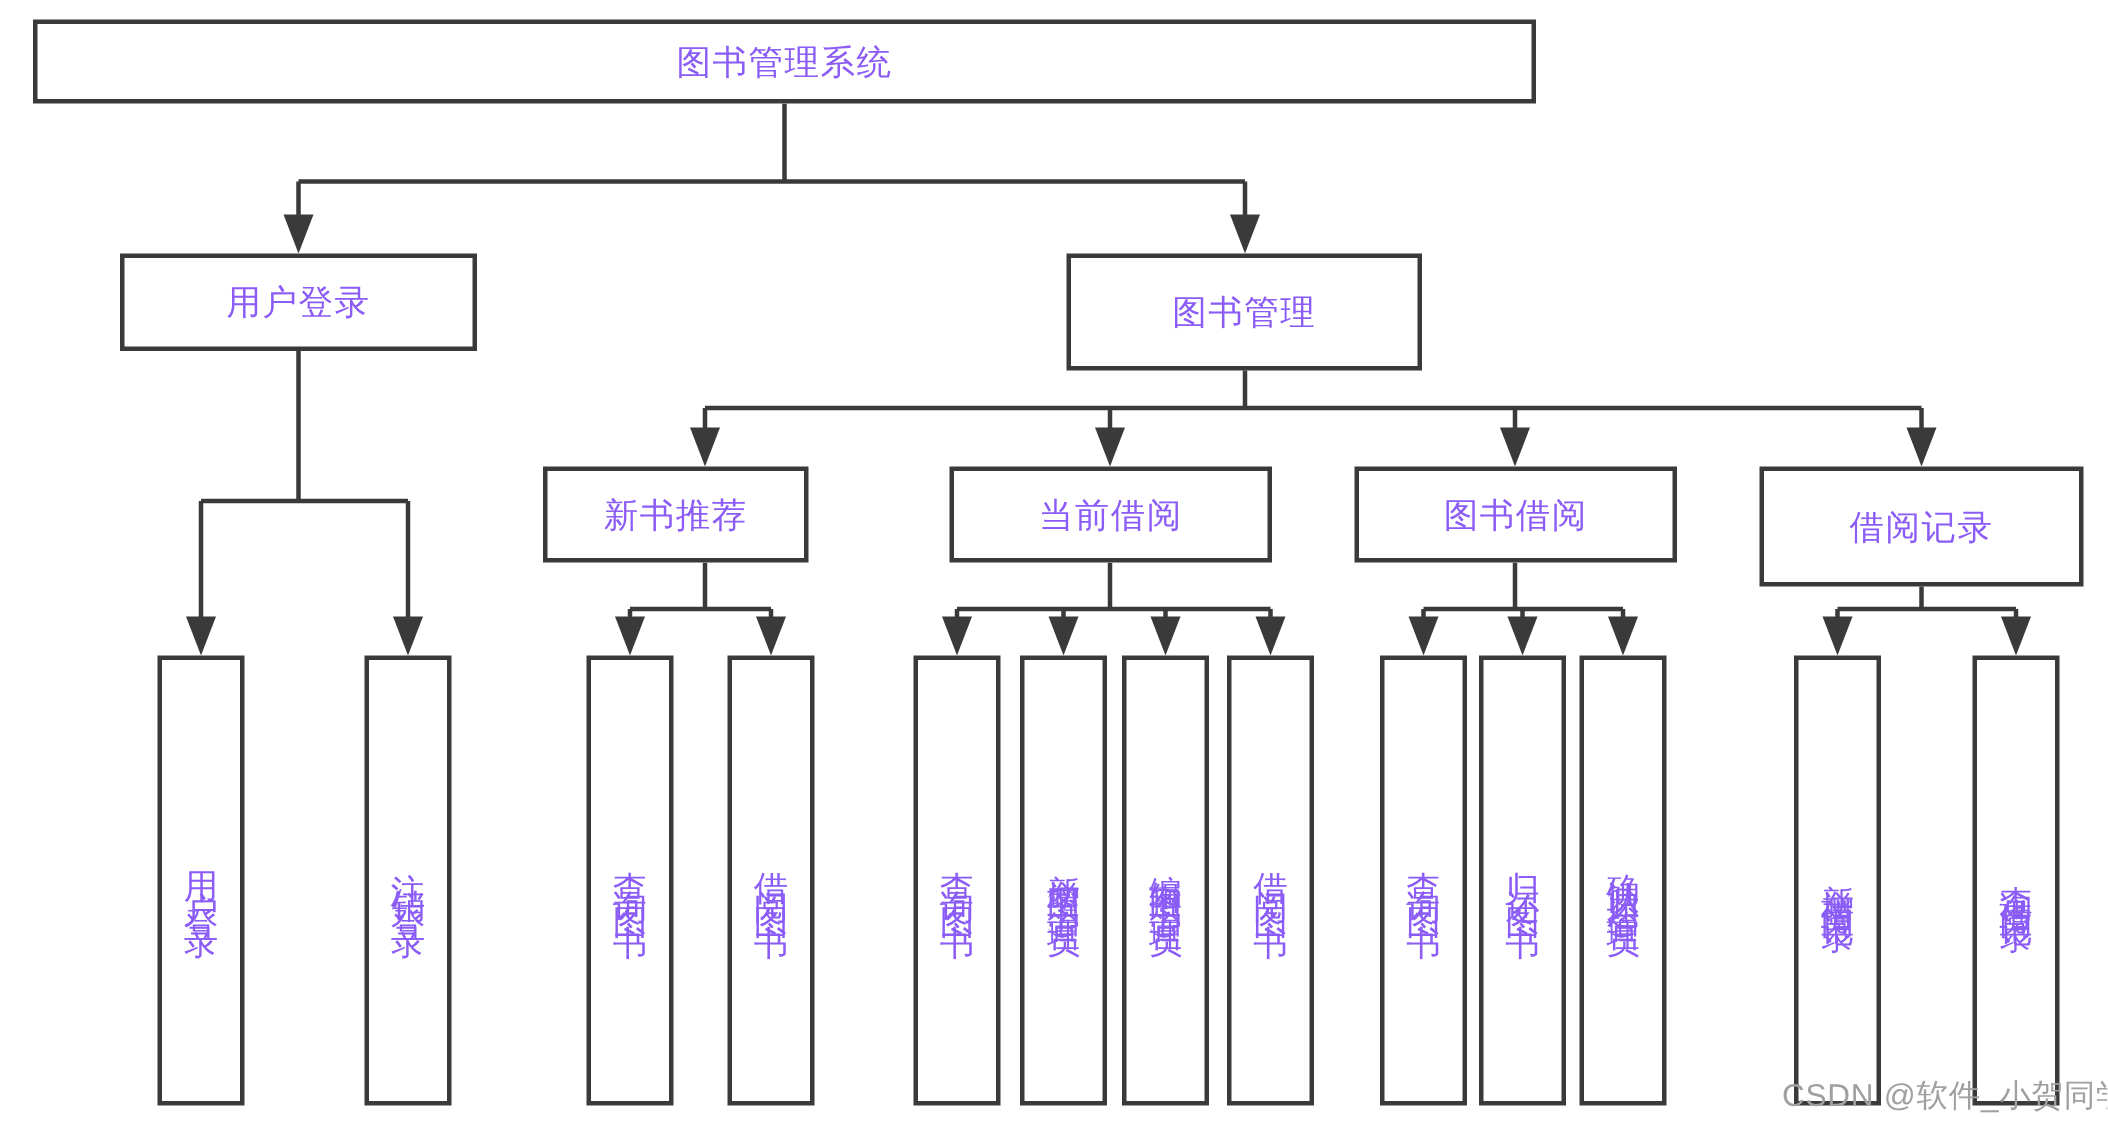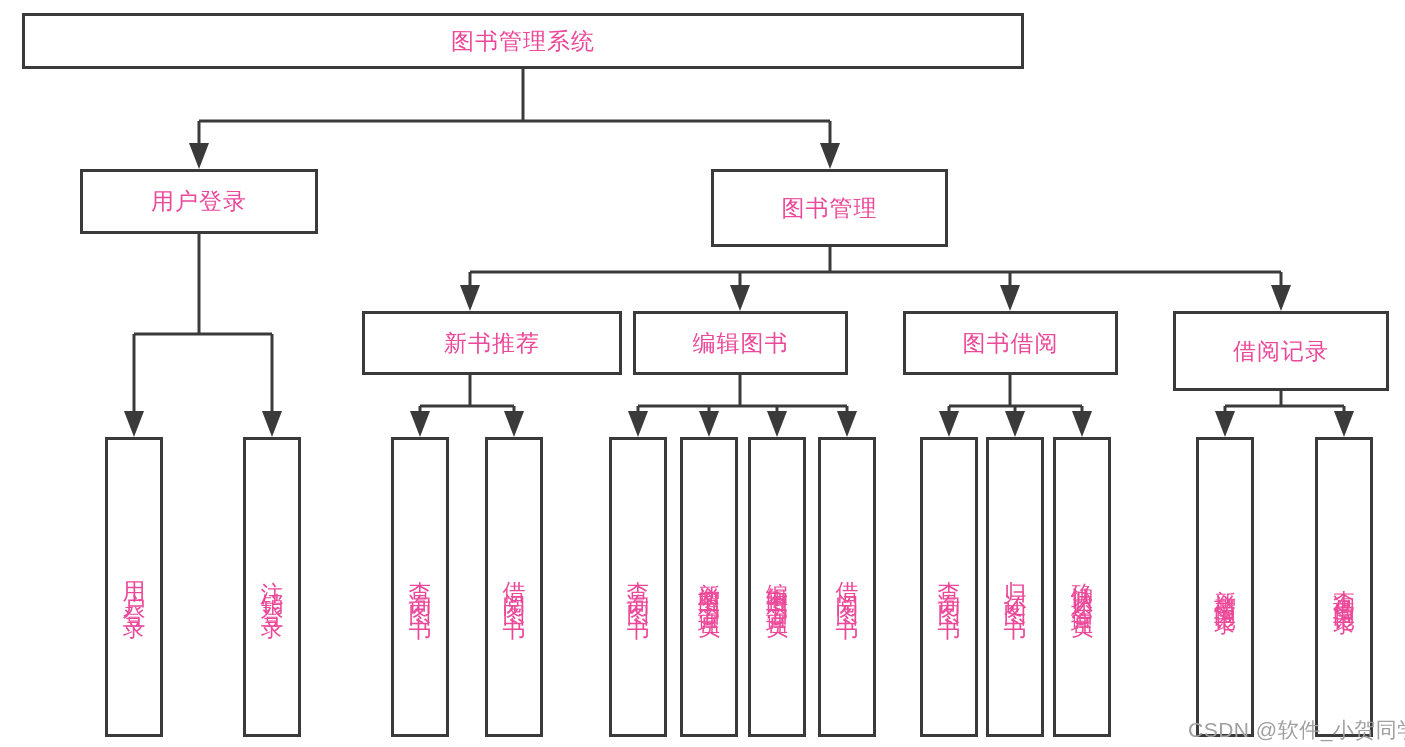--- a/index.html
+++ b/index.html
@@ -4,21 +4,21 @@
 <style>
   html,body{margin:0;padding:0;background:#ffffff;}
   .canvas{
     position:relative;width:1405px;height:747px;background:#ffffff;overflow:hidden;
     font-family:"Liberation Sans",sans-serif;color:#2f2f2f;
   }
   .connectors{position:absolute;left:0;top:0;z-index:1;}
   .node{
     position:absolute;box-sizing:border-box;border:3px solid #3a3a3a;background:#ffffff;
     display:flex;align-items:center;justify-content:center;
-    font-size:23px;color:#ec4899;z-index:2;letter-spacing:1px;white-space:nowrap;
+    font-size:23px;color:#8b5cf6;z-index:2;letter-spacing:1px;white-space:nowrap;
   }
   .leaf .vtext{
     writing-mode:vertical-rl;text-orientation:mixed;
     line-height:1;letter-spacing:12px;font-size:23px;white-space:nowrap;
   }
   .leaf .vtext.tight{letter-spacing:5px;font-size:22px;}
   .watermark{
     position:absolute;z-index:5;font-size:21px;color:#a0a0a0;
     letter-spacing:0.5px;white-space:nowrap;
   }
@@ -81,22 +81,22 @@
       <polygon points="1215,411 1235,411 1225,437" fill="#3a3a3a"></polygon>
       <line x1="1344" y1="406" x2="1344" y2="419" stroke="#3a3a3a" stroke-width="3"></line>
       <polygon points="1334,411 1354,411 1344,437" fill="#3a3a3a"></polygon>
     </svg>
 
   <div class="node root" style="left:22px;top:13px;width:1002px;height:56px">图书管理系统</div>
 
   <div class="node" style="left:80px;top:169px;width:238px;height:65px">用户登录</div>
   <div class="node" style="left:711px;top:169px;width:237px;height:78px">图书管理</div>
 
-  <div class="node" style="left:362px;top:311px;width:260px;height:64px">新书推荐</div>
-  <div class="node" style="left:633px;top:311px;width:215px;height:64px">编辑图书</div>
+  <div class="node" style="left:362px;top:311px;width:177px;height:64px">新书推荐</div>
+  <div class="node" style="left:633px;top:311px;width:215px;height:64px">当前借阅</div>
   <div class="node" style="left:903px;top:311px;width:215px;height:64px">图书借阅</div>
   <div class="node" style="left:1173px;top:311px;width:216px;height:80px">借阅记录</div>
 
   <div class="node leaf" style="left:105px;top:437px;width:58px;height:300px">
     <span class="vtext">用户登录</span>
   </div>
   <div class="node leaf" style="left:243px;top:437px;width:58px;height:300px">
     <span class="vtext">注销登录</span>
   </div>
 

